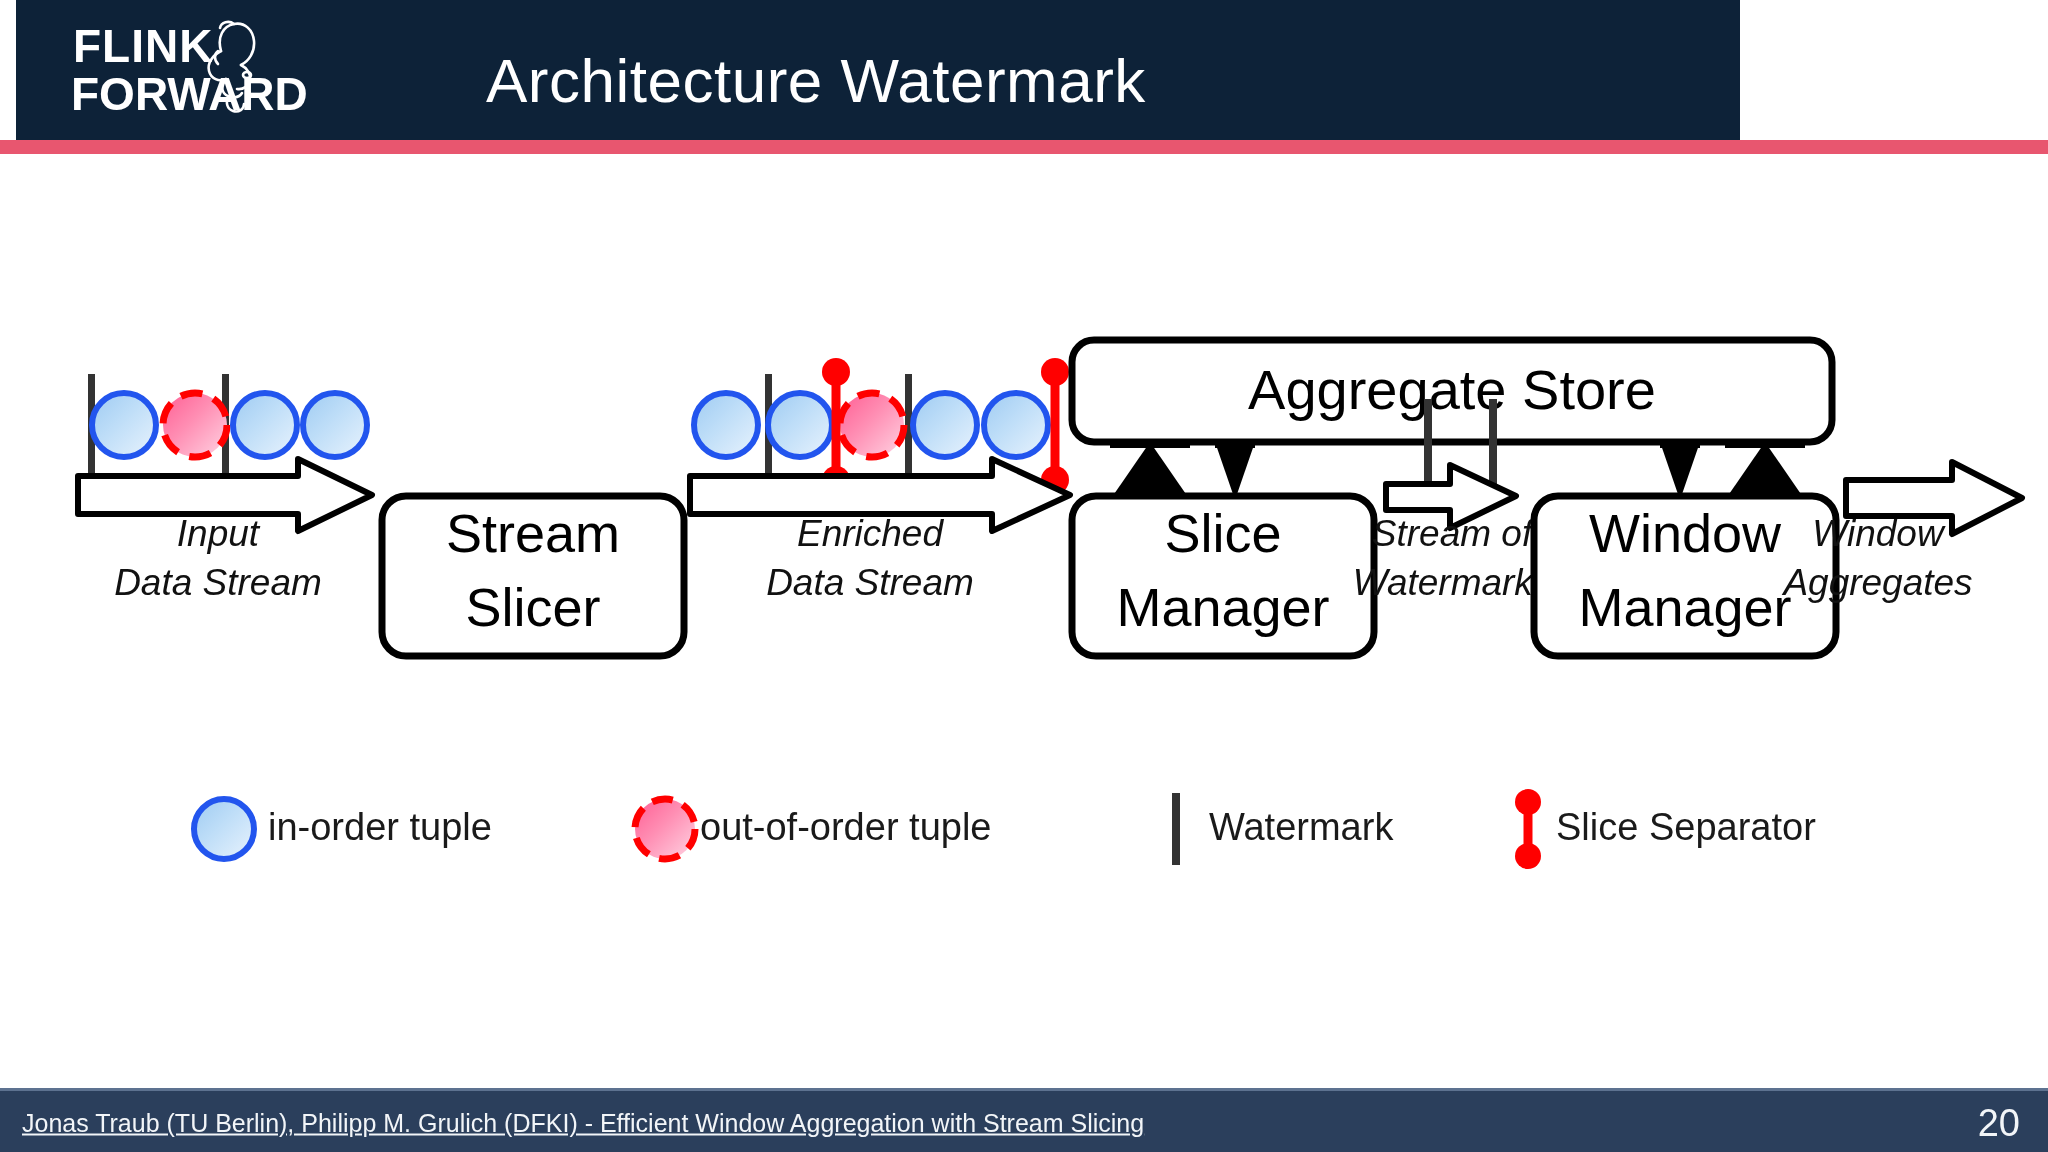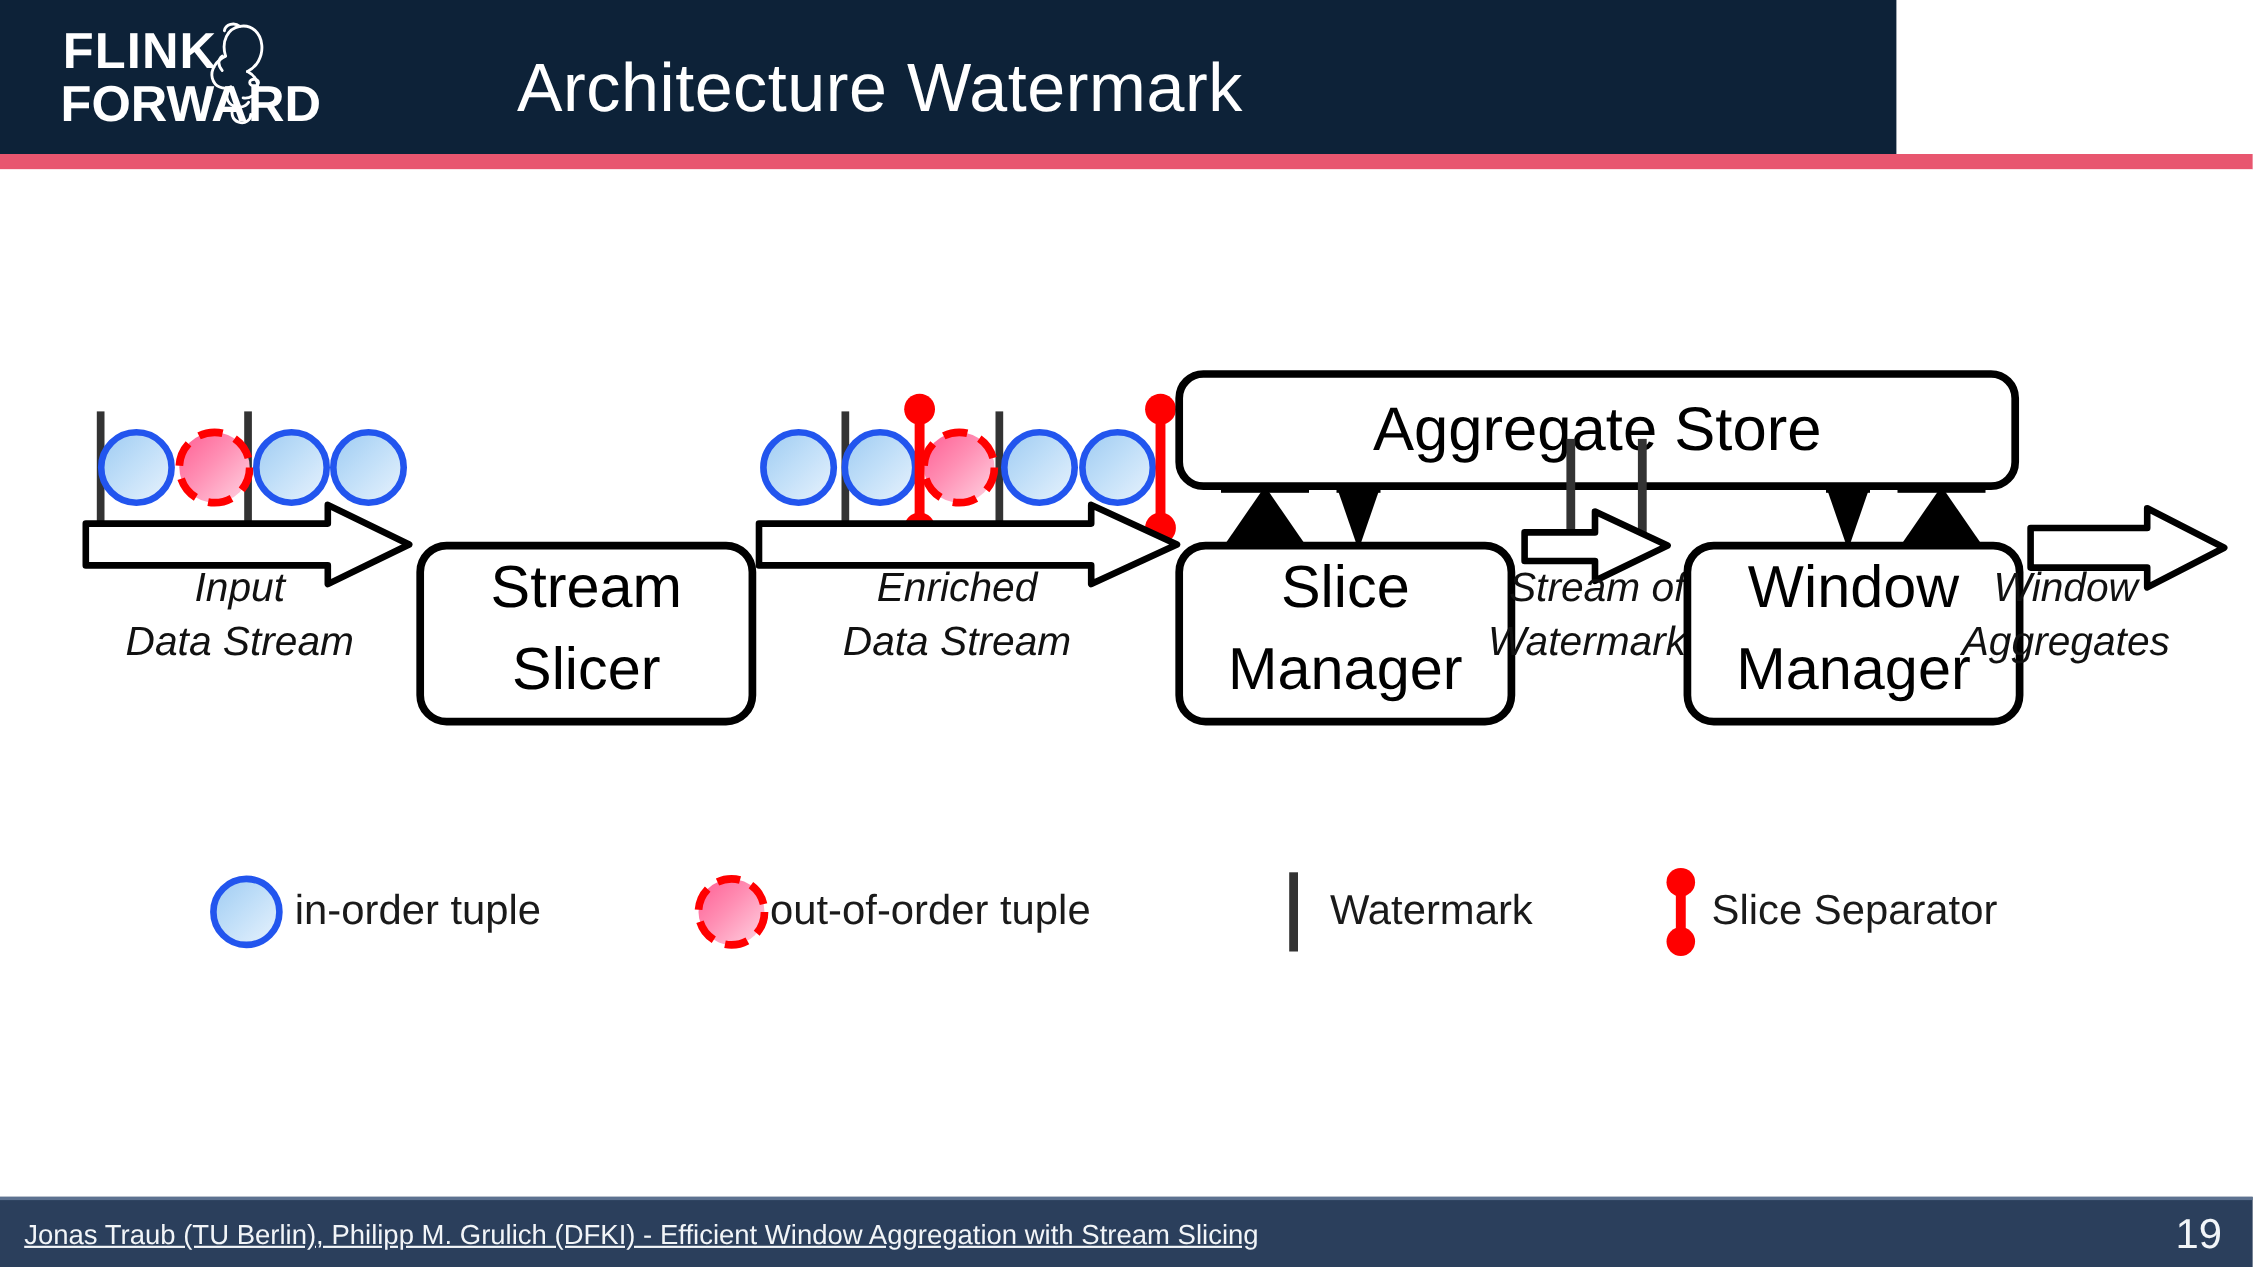--- a/index.html
+++ b/index.html
@@ -12,21 +12,21 @@
     height: 1152px;
     position: relative;
     overflow: hidden;
     font-family: "Liberation Sans", sans-serif;
     background: #ffffff;
   }
 
   
   #header {
     position: absolute;
-    left: 0; top: 0;
+    left: 16px; top: 0;
     width: 1724px;
     height: 140px;
     background: #0d2238;
   }
   #accent-bar {
     position: absolute;
     left: 0; top: 140px;
     width: 2048px;
     height: 14px;
     background: #e8566f;
@@ -286,14 +286,14 @@
           <circle cx="1528" cy="702" r="13" fill="#ff0000"></circle>
         </g>
         <text class="legend-label" x="1556" y="676">Slice Separator</text>
       </g>
     </g>
   </svg>
 </div>
 
 <div id="footer">
   <div id="footer-text">Jonas Traub (TU Berlin), Philipp M. Grulich (DFKI) - Efficient Window Aggregation with Stream Slicing</div>
-  <div id="page-number">19</div>
+  <div id="page-number">20</div>
 </div>
 
 </body></html>

